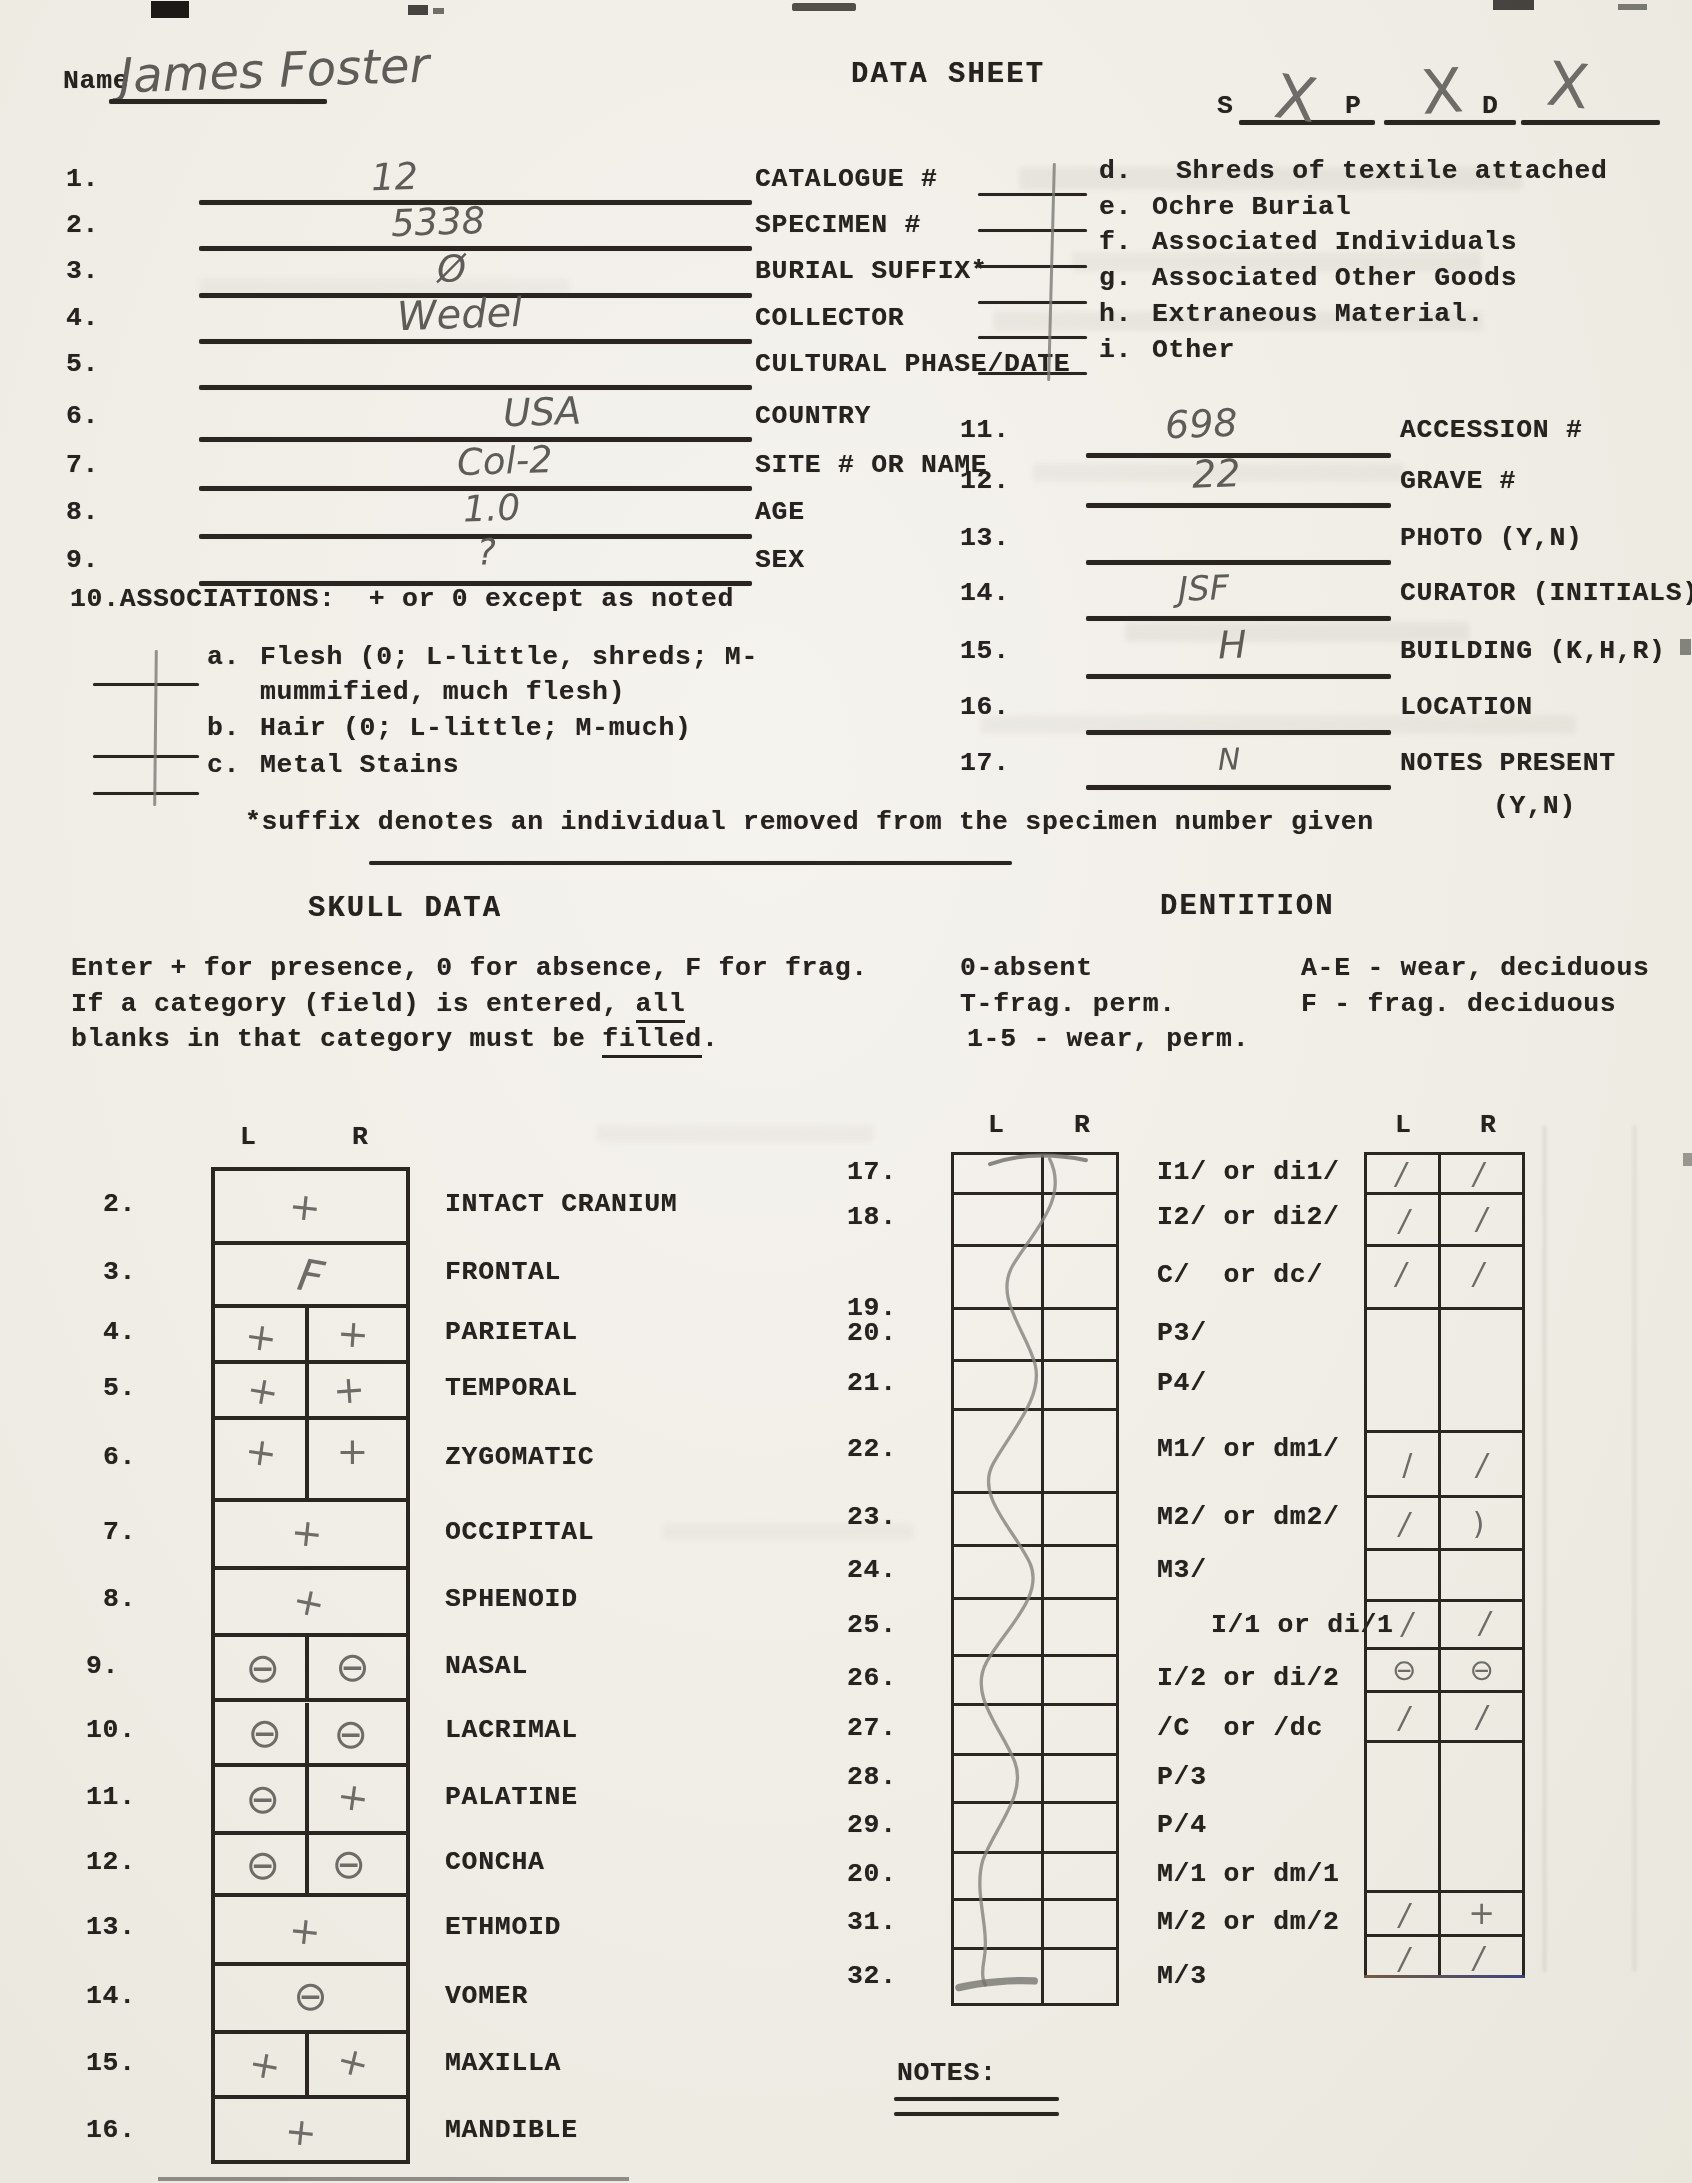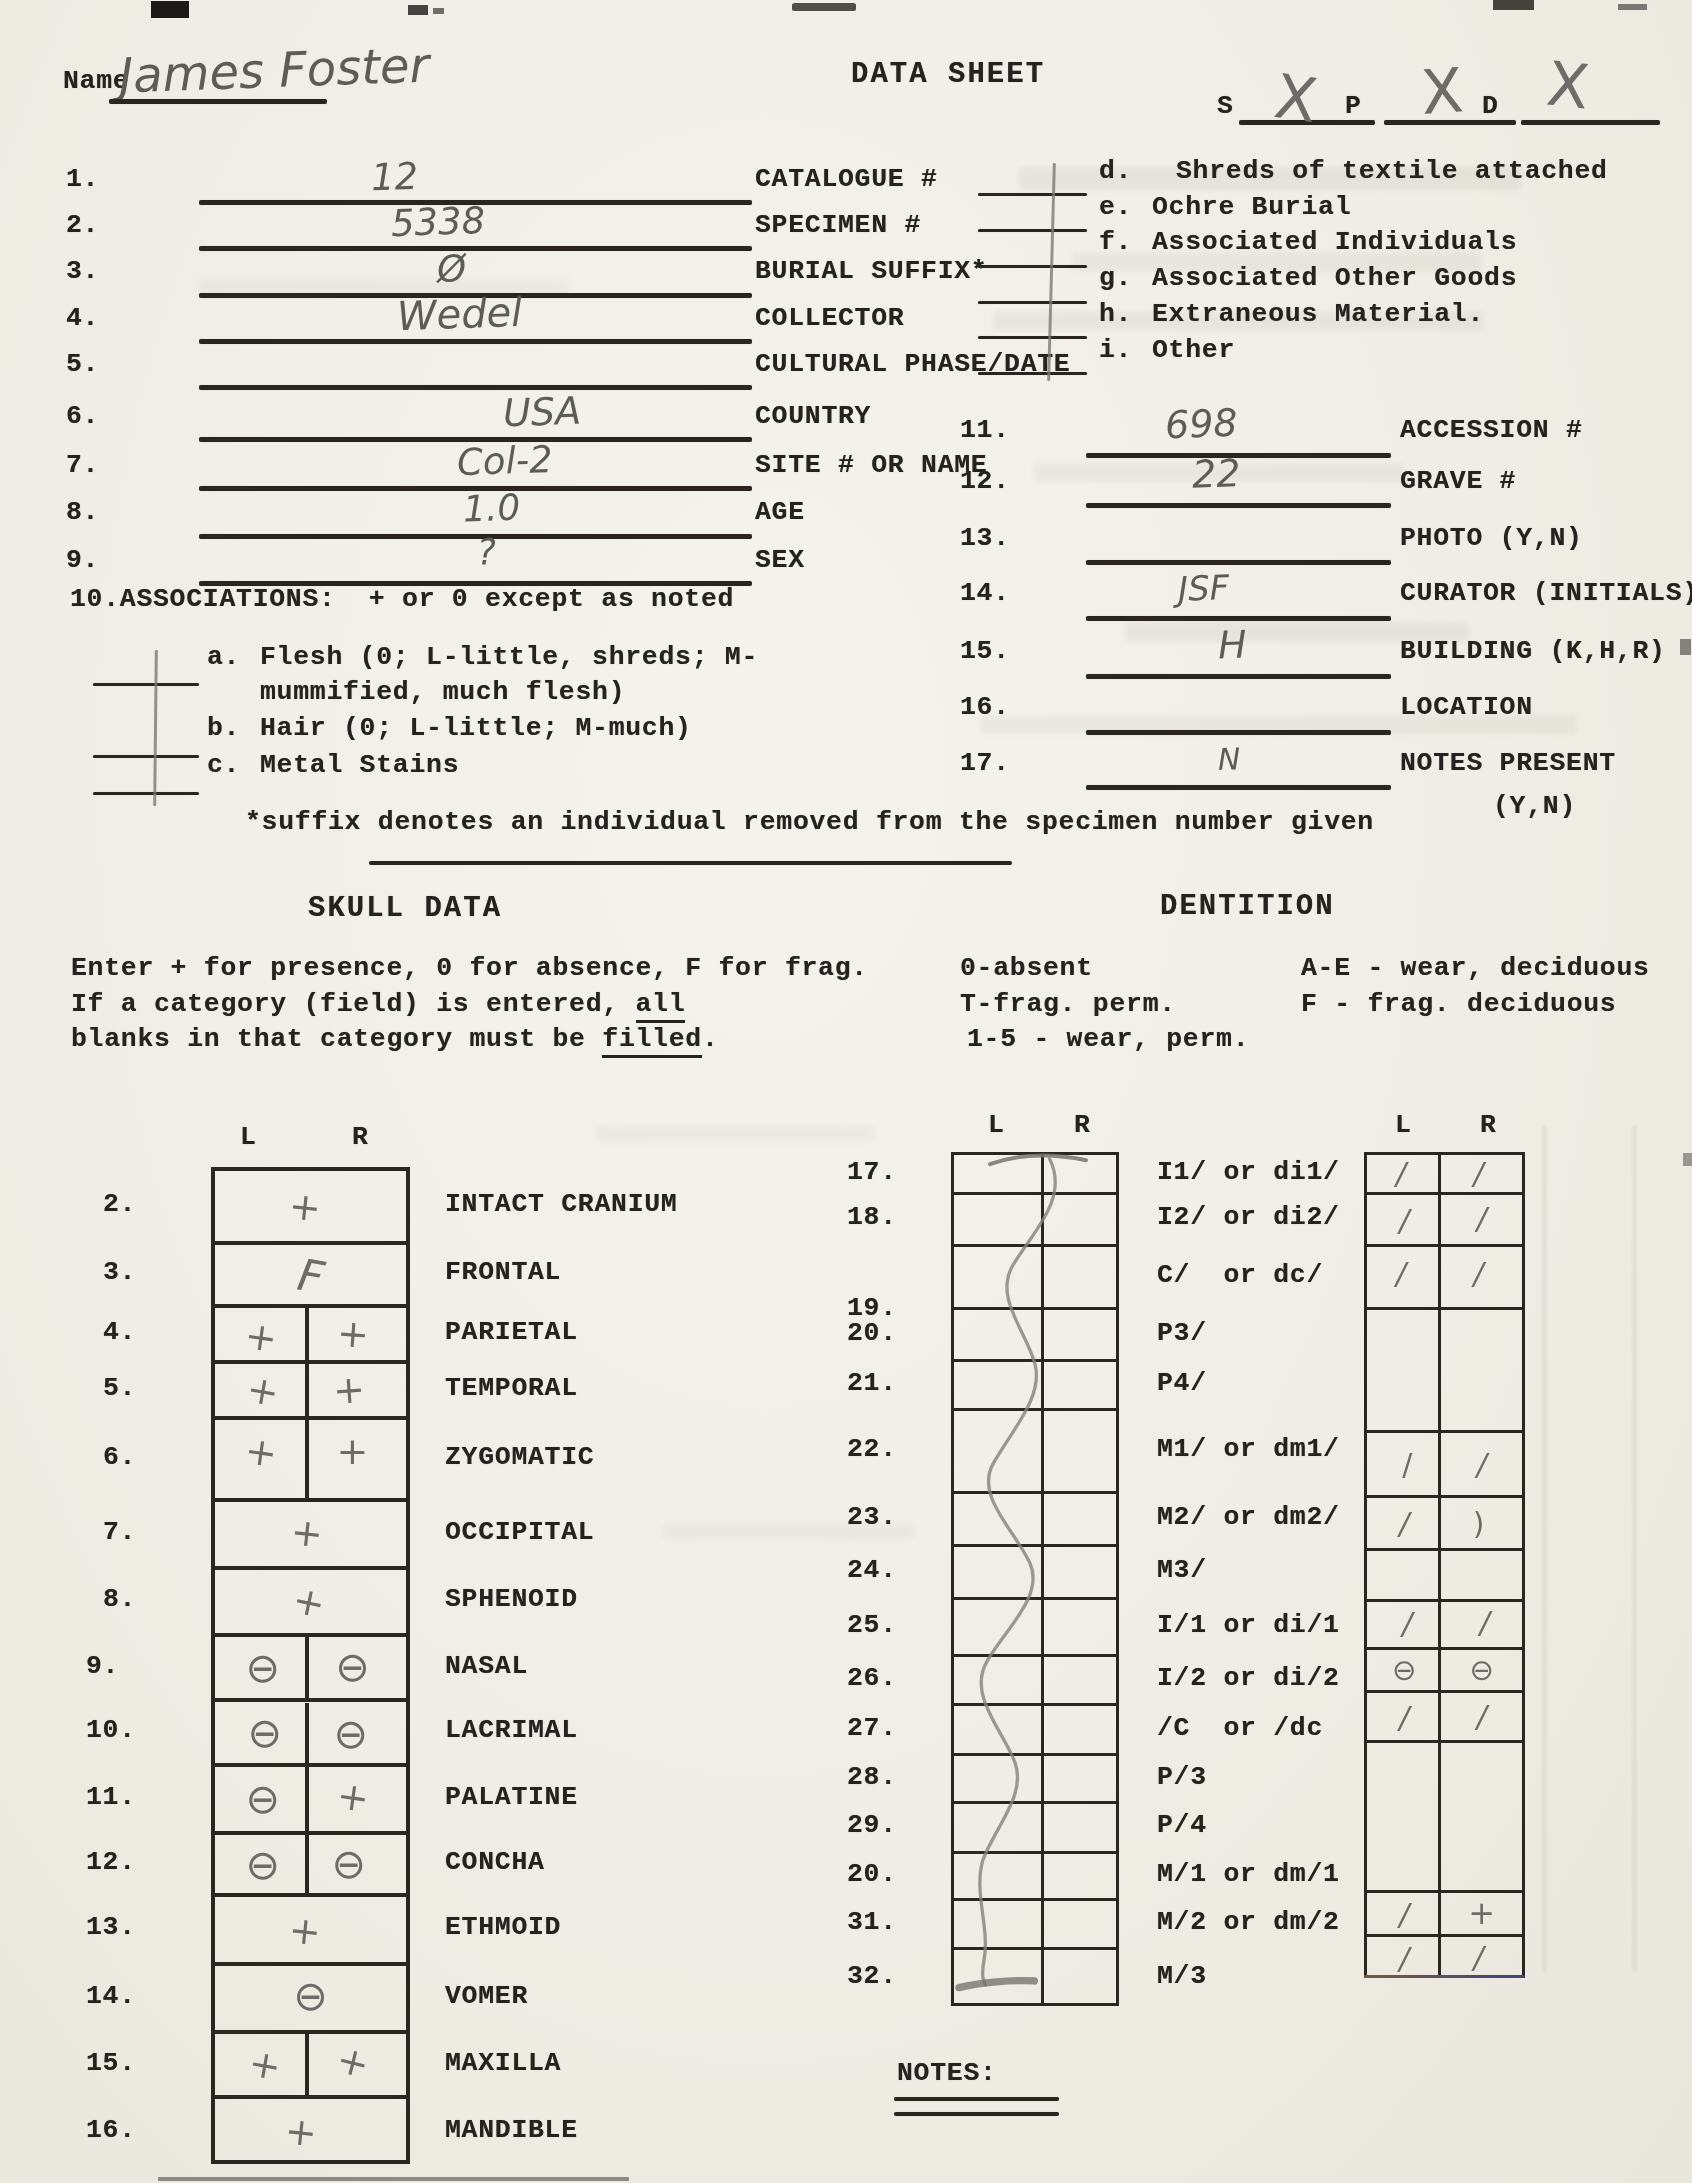--- a/index.html
+++ b/index.html
@@ -357,21 +357,21 @@
   <div class="abs typed" style="left:847px;top:1976px;">32.</div>
 
   <div class="abs typed" style="left:1157px;top:1172px;">I1/ or di1/</div>
   <div class="abs typed" style="left:1157px;top:1217px;">I2/ or di2/</div>
   <div class="abs typed" style="left:1157px;top:1275px;">C/  or dc/</div>
   <div class="abs typed" style="left:1157px;top:1333px;">P3/</div>
   <div class="abs typed" style="left:1157px;top:1383px;">P4/</div>
   <div class="abs typed" style="left:1157px;top:1449px;">M1/ or dm1/</div>
   <div class="abs typed" style="left:1157px;top:1517px;">M2/ or dm2/</div>
   <div class="abs typed" style="left:1157px;top:1570px;">M3/</div>
-  <div class="abs typed" style="left:1157px;top:1625px;">I/1 or di/1</div>
+  <div class="abs typed" style="left:1211px;top:1625px;">I/1 or di/1</div>
   <div class="abs typed" style="left:1157px;top:1678px;">I/2 or di/2</div>
   <div class="abs typed" style="left:1157px;top:1728px;">/C  or /dc</div>
   <div class="abs typed" style="left:1157px;top:1777px;">P/3</div>
   <div class="abs typed" style="left:1157px;top:1825px;">P/4</div>
   <div class="abs typed" style="left:1157px;top:1874px;">M/1 or dm/1</div>
   <div class="abs typed" style="left:1157px;top:1922px;">M/2 or dm/2</div>
   <div class="abs typed" style="left:1157px;top:1976px;">M/3</div>
 
   <div class="abs typed" style="left:1395px;top:1125px;">L</div>
   <div class="abs typed" style="left:1480px;top:1125px;">R</div>

